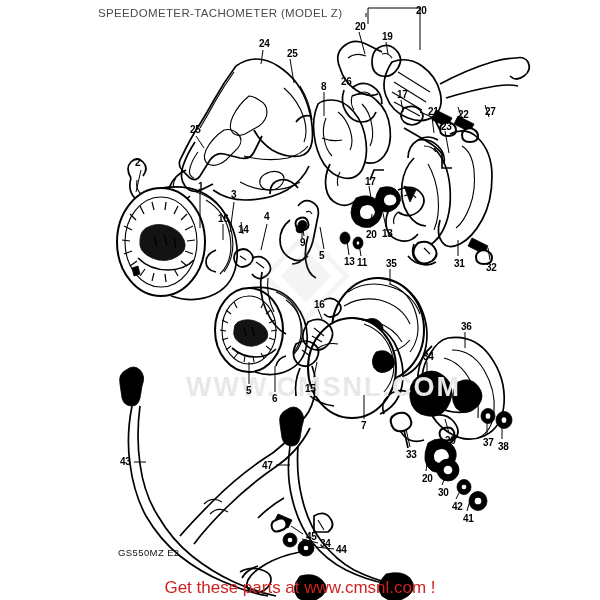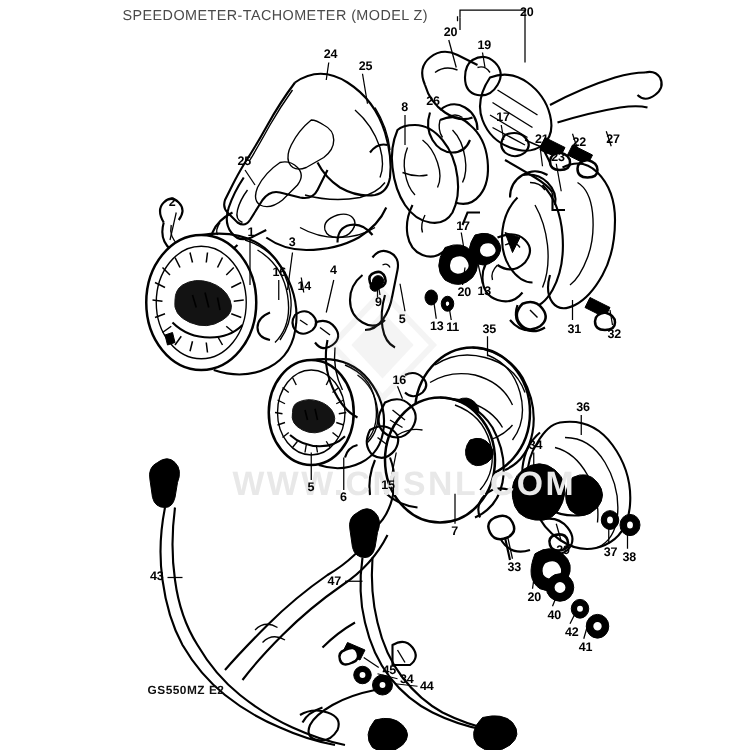--- a/index.html
+++ b/index.html
@@ -14,21 +14,21 @@
              text-align:center;font-size:27px;font-weight:bold;
              letter-spacing:2px;color:#e8e8e8;pointer-events:none;
              user-select:none;}
   #wm-logo{position:absolute;left:258px;top:228px;width:96px;height:96px;
            opacity:.10;pointer-events:none;}
 
   #footer{position:absolute;left:0;top:578px;width:600px;text-align:center;
           font-size:17px;color:#cc2222;white-space:nowrap;}
 
   #model{position:absolute;left:118px;top:547px;font-size:9.5px;
-         font-weight:bold;color:#111;letter-spacing:.4px;
+         font-weight:normal;color:#111;letter-spacing:.4px;
          font-family:"Liberation Sans",sans-serif;}
 
   .cal{position:absolute;font-size:10px;font-weight:bold;color:#000;
        font-family:"Liberation Sans",sans-serif;line-height:1;
        letter-spacing:-.2px;}
 
   svg.art{position:absolute;left:0;top:0;width:600px;height:600px;}
   svg.art *{vector-effect:non-scaling-stroke;}
   .ln{fill:none;stroke:#000;stroke-width:1.1;}
   .ln2{fill:none;stroke:#000;stroke-width:1.7;}
@@ -473,24 +473,25 @@
   <div class="cal" style="left:366px;top:230px">20</div>
   <div class="cal" style="left:454px;top:259px">31</div>
   <div class="cal" style="left:486px;top:263px">32</div>
   <div class="cal" style="left:406px;top:450px">33</div>
   <div class="cal" style="left:423px;top:352px">34</div>
   <div class="cal" style="left:386px;top:259px">35</div>
   <div class="cal" style="left:461px;top:322px">36</div>
   <div class="cal" style="left:483px;top:438px">37</div>
   <div class="cal" style="left:498px;top:442px">38</div>
   <div class="cal" style="left:422px;top:474px">20</div>
-  <div class="cal" style="left:438px;top:488px">40</div>
+  <div class="cal" style="left:438px;top:488px">30</div>
   <div class="cal" style="left:463px;top:514px">41</div>
   <div class="cal" style="left:452px;top:502px">42</div>
   <div class="cal" style="left:120px;top:457px">43</div>
   <div class="cal" style="left:336px;top:545px">44</div>
   <div class="cal" style="left:306px;top:532px">45</div>
   <div class="cal" style="left:320px;top:539px">34</div>
   <div class="cal" style="left:262px;top:461px">47</div>
 
   <div id="model">GS550MZ E2</div>
 
+  <div id="footer">Get these parts at www.cmsnl.com !</div>
 </div>
 
 </body></html>

